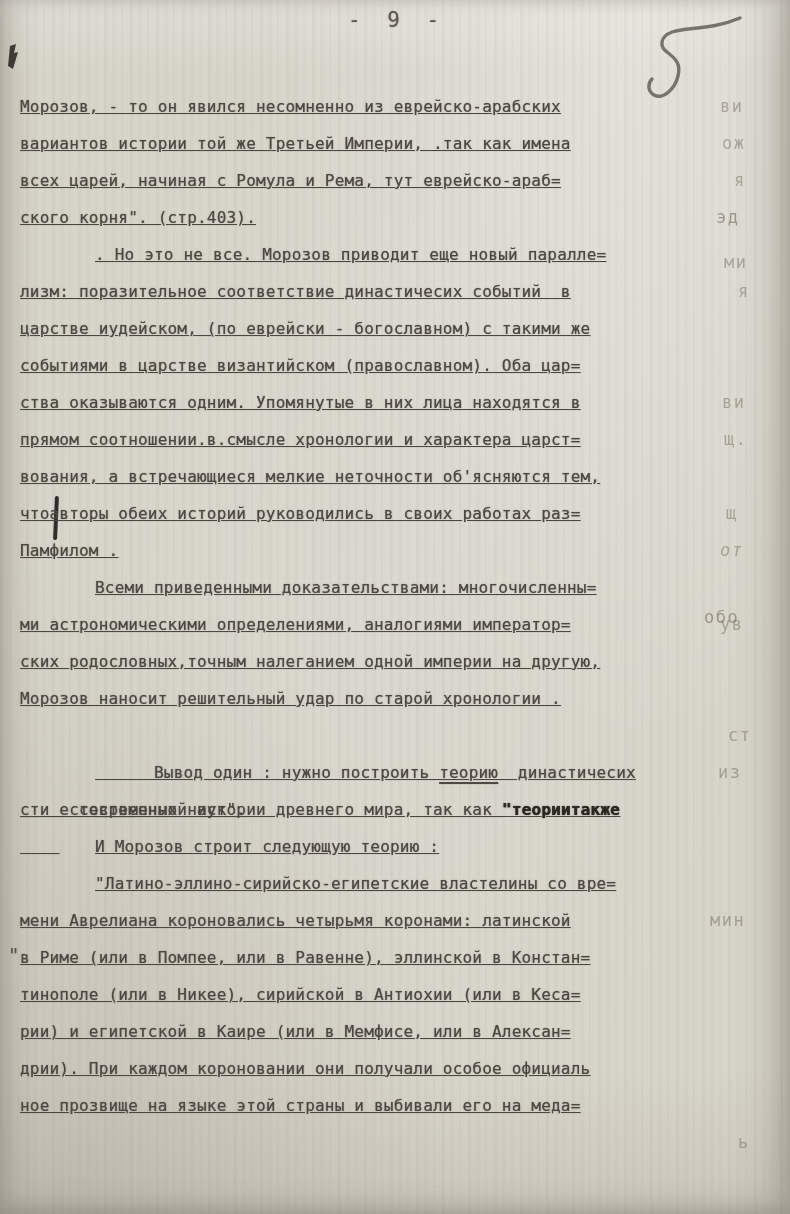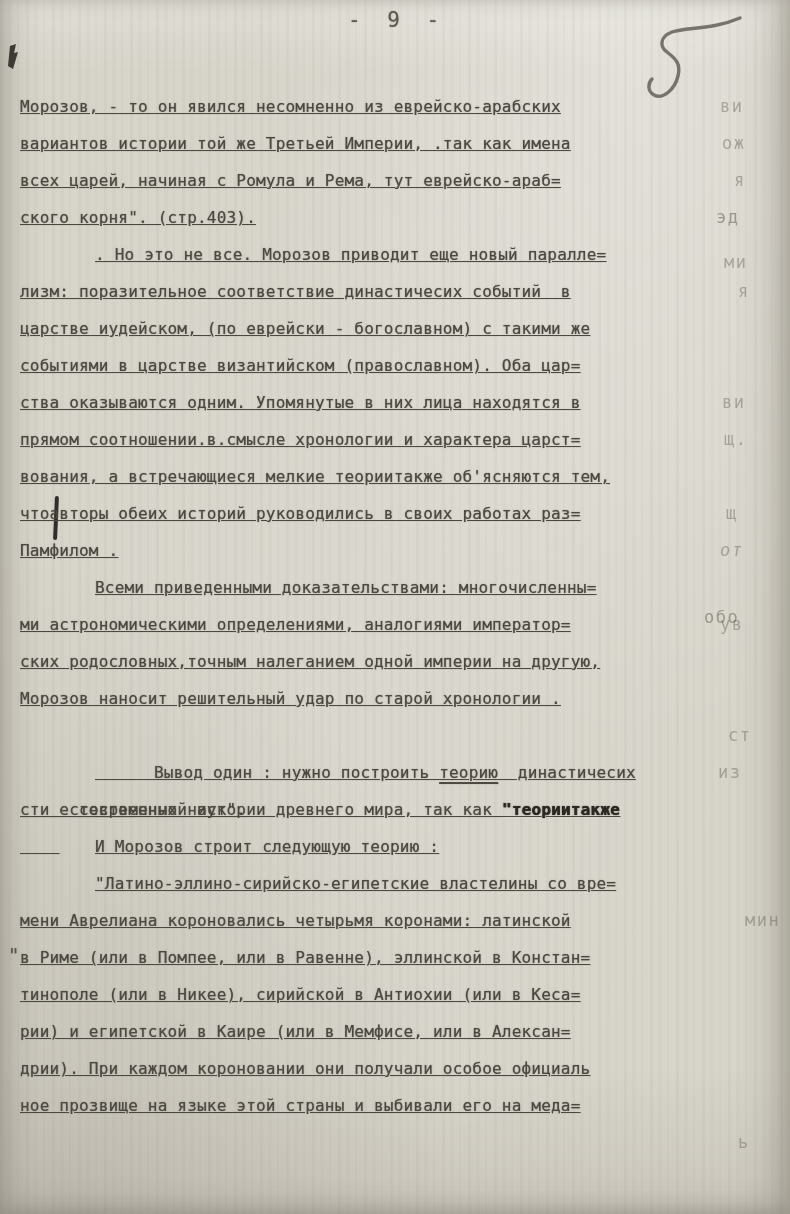--- a/index.html
+++ b/index.html
@@ -74,21 +74,21 @@
     filter:blur(.4px);
     letter-spacing:1.5px;white-space:pre;text-align:center;
   }
   .g1{top:94px;left:720px;}   .g2{top:131px;left:722px;}
   .g3{top:168px;left:734px;}  .g4{top:205px;left:716px;color:rgba(88,82,70,.5);}
   .g5{top:250px;left:724px;}  .g6{top:279px;left:738px;}
   .g7{top:390px;left:722px;}  .g8{top:427px;left:724px;}
   .g9{top:501px;left:726px;}  .g10{top:538px;left:720px;font-style:italic;}
   .g11{top:575px;left:704px;color:rgba(88,82,70,.48);margin-top:30px;} .g12{top:612px;left:720px;}
   .g13{top:723px;left:728px;} .g14{top:760px;left:718px;}
-  .g15{top:908px;left:710px;margin-left:35px;} .g16{top:1130px;left:738px;}
+  .g15{top:908px;left:710px;} .g16{top:1130px;left:738px;}
 </style>
 </head>
 <body>
 
 <div class="page">
 
   <div class="page-number">- 9 -</div>
 
   <div class="hand-five" role="img" aria-label="5">
     <svg width="140" height="100" viewBox="0 0 140 100">
@@ -110,21 +110,21 @@
     <div class="line">Морозов, - то он явился несомненно из еврейско-арабских</div>
     <div class="line">вариантов истории той же Третьей Империи, .так как имена</div>
     <div class="line">всех царей, начиная с Ромула и Рема, тут еврейско-араб=</div>
     <div class="line">ского корня". (стр.403).</div>
     <div class="line indent">. Но это не все. Морозов приводит еще новый паралле=</div>
     <div class="line">лизм: поразительное соответствие династичесих событий  в</div>
     <div class="line">царстве иудейском, (по еврейски - богославном) с такими же</div>
     <div class="line">событиями в царстве византийском (православном). Оба цар=</div>
     <div class="line">ства оказываются одним. Упомянутые в них лица находятся в</div>
     <div class="line">прямом соотношении.в.смысле хронологии и характера царст=</div>
-    <div class="line">вования, а встречающиеся мелкие теориитакже об'ясняются тем,</div>
+    <div class="line">вования, а встречающиеся мелкие неточности об'ясняются тем,</div>
     <div class="line">чтоавторы обеих историй руководились в своих работах раз=</div>
     <div class="line">Памфилом .</div>
     <div class="line indent">Всеми приведенными доказательствами: многочисленны=</div>
     <div class="line">ми астрономическими определениями, аналогиями император=</div>
     <div class="line">ских родословных,точным налеганием одной империи на другую,</div>
     <div class="line">Морозов наносит решительный удар по старой хронологии .</div>
     <div class="line indent">
       <span>Вывод один : нужно построить </span><span class="u">теорию</span><span>  династичесих</span>
     </div>
     <div class="line">

